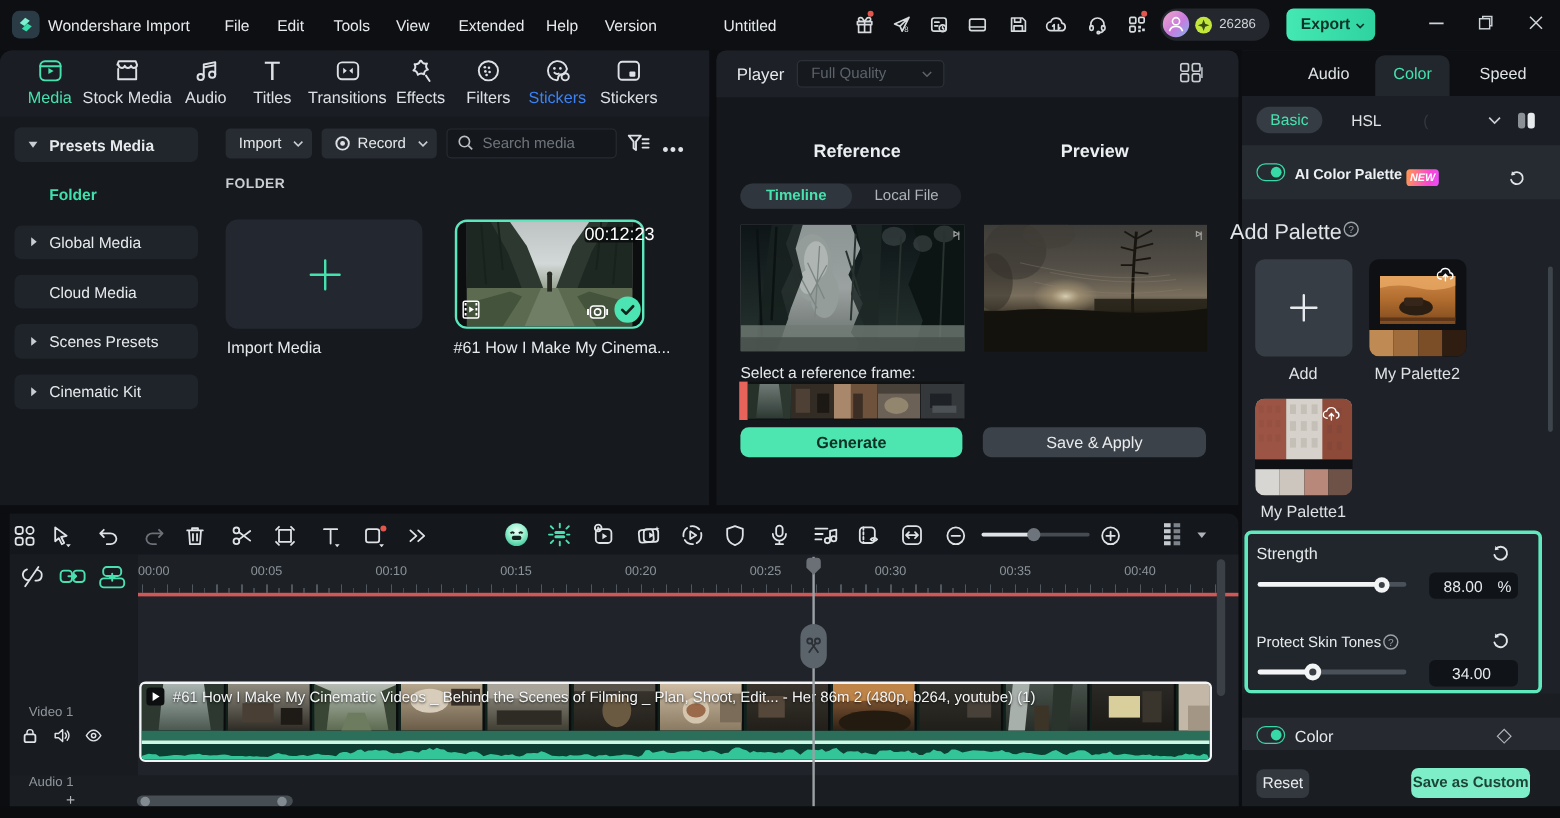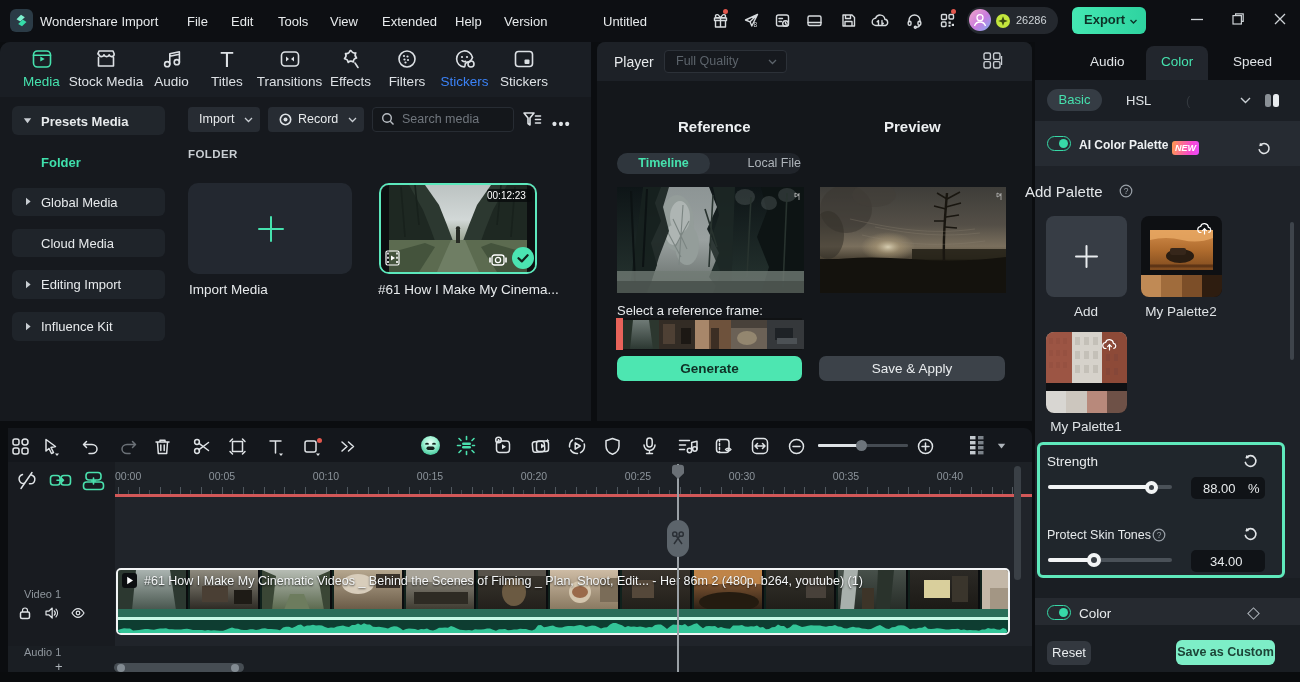--- a/index.html
+++ b/index.html
@@ -192,26 +192,26 @@
 <svg class="abs" style="left:25px;top:197px" width="6" height="9" viewBox="0 0 6 9">
     <path d="M1 0.8 1 8.2 5.6 4.5Z" fill="#c8cdd2"></path>
   </svg>
 <div class="abs txt" style="left:41px;top:195px">Global Media</div>
 <div class="abs" style="left:12px;top:229px;width:153px;height:28px;border-radius:6px;background:#1f242a"></div>
 <div class="abs txt" style="left:41px;top:236px">Cloud Media</div>
 <div class="abs" style="left:12px;top:270px;width:153px;height:29px;border-radius:6px;background:#1f242a"></div>
 <svg class="abs" style="left:25px;top:280px" width="6" height="9" viewBox="0 0 6 9">
     <path d="M1 0.8 1 8.2 5.6 4.5Z" fill="#c8cdd2"></path>
   </svg>
-<div class="abs txt" style="left:41px;top:277px">Editing Import</div>
+<div class="abs txt" style="left:41px;top:277px">Scenes Presets</div>
 <div class="abs" style="left:12px;top:312px;width:153px;height:29px;border-radius:6px;background:#1f242a"></div>
 <svg class="abs" style="left:25px;top:322px" width="6" height="9" viewBox="0 0 6 9">
     <path d="M1 0.8 1 8.2 5.6 4.5Z" fill="#c8cdd2"></path>
   </svg>
-<div class="abs txt" style="left:41px;top:319px">Influence Kit</div>
+<div class="abs txt" style="left:41px;top:319px">Cinematic Kit</div>
 
 <div class="abs" style="left:188px;top:107px;width:72px;height:25px;border-radius:4px;background:#272c33"></div>
 <div class="abs txt" style="left:199px;top:112px;font-size:12.5px">Import</div>
 <svg class="abs" style="left:244px;top:117px" width="9" height="6" viewBox="0 0 9 6">
     <path d="M1 1 4.5 4.5 8 1" stroke="#c8cdd2" stroke-width="1.3" fill="none"></path>
   </svg>
 <div class="abs" style="left:268px;top:107px;width:96px;height:25px;border-radius:4px;background:#272c33"></div>
 <svg class="abs" style="left:279px;top:113px" width="13" height="13" viewBox="0 0 13 13">
     <circle cx="6.5" cy="6.5" r="5.2" stroke="#dde1e5" stroke-width="1.6" fill="none" stroke-linecap="round" stroke-linejoin="round"></circle>
     <circle cx="6.5" cy="6.5" r="2" fill="#dde1e5"></circle>
@@ -263,21 +263,21 @@
  <rect x="8" y="55" width="138" height="32" fill="#5c6b50"></rect>
  <polygon points="56,87 70,55 84,55 98,87" fill="#6f7e64"></polygon>
  <polygon points="8,68 44,58 54,62 38,87 8,87" fill="#44533c"></polygon>
  <polygon points="146,68 110,58 100,62 116,87 146,87" fill="#44533c"></polygon>
  <rect x="75" y="45" width="4" height="13" fill="#272b24"></rect>
  <circle cx="77" cy="43.5" r="2.2" fill="#272b24"></circle>
  <rect x="0" y="0" width="8" height="87" fill="#0c0e10"></rect>
  <rect x="146" y="0" width="8" height="87" fill="#0c0e10"></rect>
 </svg>
 </div>
-<div class="abs" style="left:487px;top:189px;width:45px;height:13px;border-radius:3px;background:rgba(8,10,12,.78);color:#fff;font-size:10px;line-height:13px">00:12:23</div>
+<div class="abs" style="left:487px;top:189px;width:45px;height:13px;border-radius:3px;background:rgba(8,10,12,.78);color:#fff;font-size:15px;text-align:center;line-height:13px">00:12:23</div>
 <svg class="abs" style="left:385px;top:250px" width="15" height="16" viewBox="0 0 15 16">
     <rect x="1" y="1" width="13" height="14" rx="1.5" fill="none" stroke="#fff" stroke-width="1.2"></rect>
     <path d="M3 2.5v11M12 2.5v11" stroke="#fff" stroke-width="1.6" stroke-dasharray="2 2.2"></path>
     <path d="M6 5.5v5l4-2.5z" fill="#fff"></path>
   </svg>
 <svg class="abs" style="left:489px;top:253px" width="18" height="14" viewBox="0 0 18 14">
     <rect x="3" y="2" width="12" height="10" rx="2.5" fill="none" stroke="#fff" stroke-width="1.3"></rect>
     <circle cx="9" cy="7" r="2.6" fill="none" stroke="#fff" stroke-width="1.3"></circle>
     <path d="M1 4.5v5M17 4.5v5" stroke="#fff" stroke-width="1.6"></path>
   </svg>
@@ -302,21 +302,21 @@
       <rect x="10.6" y="1" width="6.4" height="6.4" rx="1.5"></rect>
       <rect x="1" y="9.6" width="6.4" height="6.4" rx="1.5"></rect>
       <rect x="10.6" y="9.6" width="6.4" height="6.4" rx="1.5"></rect>
     </g>
     <path d="M18.6 4 v9" stroke="#c9ced3" stroke-width="1.2"></path>
   </svg>
 <div class="abs" style="left:678px;top:118px;color:#eceff1;font-size:15px;font-weight:bold">Reference</div>
 <div class="abs" style="left:884px;top:118px;color:#eceff1;font-size:15px;font-weight:bold">Preview</div>
 <div class="abs" style="left:617px;top:153px;width:184px;height:21px;border-radius:11px;background:#20242a"></div>
 <div class="abs" style="left:617px;top:153px;width:93px;height:21px;border-radius:11px;background:#2f363d;color:#46e2ae;font-size:12.5px;font-weight:bold;text-align:center;line-height:21px">Timeline</div>
-<div class="abs" style="left:710px;top:153px;width:91px;height:21px;color:#aeb4ba;font-size:12.5px;text-align:right;line-height:21px">Local File</div>
+<div class="abs" style="left:710px;top:153px;width:91px;height:21px;color:#aeb4ba;font-size:12.5px;text-align:center;line-height:21px">Local File</div>
 
 <div class="abs" style="left:617px;top:187px;width:187px;height:106px;overflow:hidden">
 <svg width="187" height="106" viewBox="0 0 187 106" preserveAspectRatio="none">
 <defs>
         <linearGradient id="rsky" x1="0" y1="0" x2="0" y2="1">
           <stop offset="0" stop-color="#8d9595"></stop>
           <stop offset="0.5" stop-color="#9aa1a0"></stop>
           <stop offset="1" stop-color="#626a66"></stop>
         </linearGradient>
 <linearGradient id="rtree" x1="0" y1="0" x2="0" y2="1">
@@ -456,21 +456,21 @@
 <div class="abs" style="left:1035px;top:121px;width:265px;height:45px;background:#262b32"></div>
 <div class="abs" style="left:1047px;top:136px;width:24px;height:15px;border-radius:8px;border:1.5px solid #37d9a7"></div>
 <div class="abs" style="left:1059px;top:139px;width:9px;height:9px;border-radius:50%;background:#37d9a7"></div>
 <div class="abs" style="left:1079px;top:138px;color:#eef1f3;font-size:12px;font-weight:bold">AI Color Palette</div>
 <div class="abs" style="left:1172px;top:141px;width:27px;height:14px;border-radius:3px;background:linear-gradient(100deg,#ff9a4d,#f746d4 70%,#e94dfb);color:#fff;font-size:9px;font-weight:bold;font-style:italic;text-align:center;line-height:14px">NEW</div>
 <svg class="abs" style="left:1257px;top:141px" width="14" height="14" viewBox="0 0 14 14">
       <path d="M3.2 4.2 A5 5 0 1 1 2.2 8.8" stroke="#e2e5e8" stroke-width="1.5" fill="none" stroke-linecap="round"></path>
       <path d="M5.8 4.6 2.6 5.2 2.9 1.8Z" fill="#e2e5e8"></path>
     </svg>
 
-<div class="abs" style="left:1025px;top:183px;color:#e3e6e9;font-size:15px">Add Palette</div>
+<div class="abs" style="left:1025px;top:183px;color:#e3e6e9;font-size:18px">Add Palette</div>
 <svg class="abs" style="left:1119px;top:184px" width="14" height="14" viewBox="0 0 14 14">
       <circle cx="7" cy="7" r="5.8" stroke="#9aa1a8" stroke-width="1.2" fill="none"></circle>
       <text x="7" y="10" font-size="8.5" fill="#9aa1a8" text-anchor="middle">?</text>
     </svg>
 <div class="abs" style="left:1046px;top:216px;width:81px;height:81px;border-radius:8px;background:#373d45"></div>
 <svg class="abs" style="left:1072px;top:242px" width="29" height="29" viewBox="0 0 29 29">
       <path d="M14.5 4v21M4 14.5h21" stroke="#e8ebee" stroke-width="2" stroke-linecap="round"></path>
     </svg>
 <div class="abs" style="left:1086px;top:304px;transform:translateX(-50%);color:#dfe3e6;font-size:13.5px">Add</div>
 

